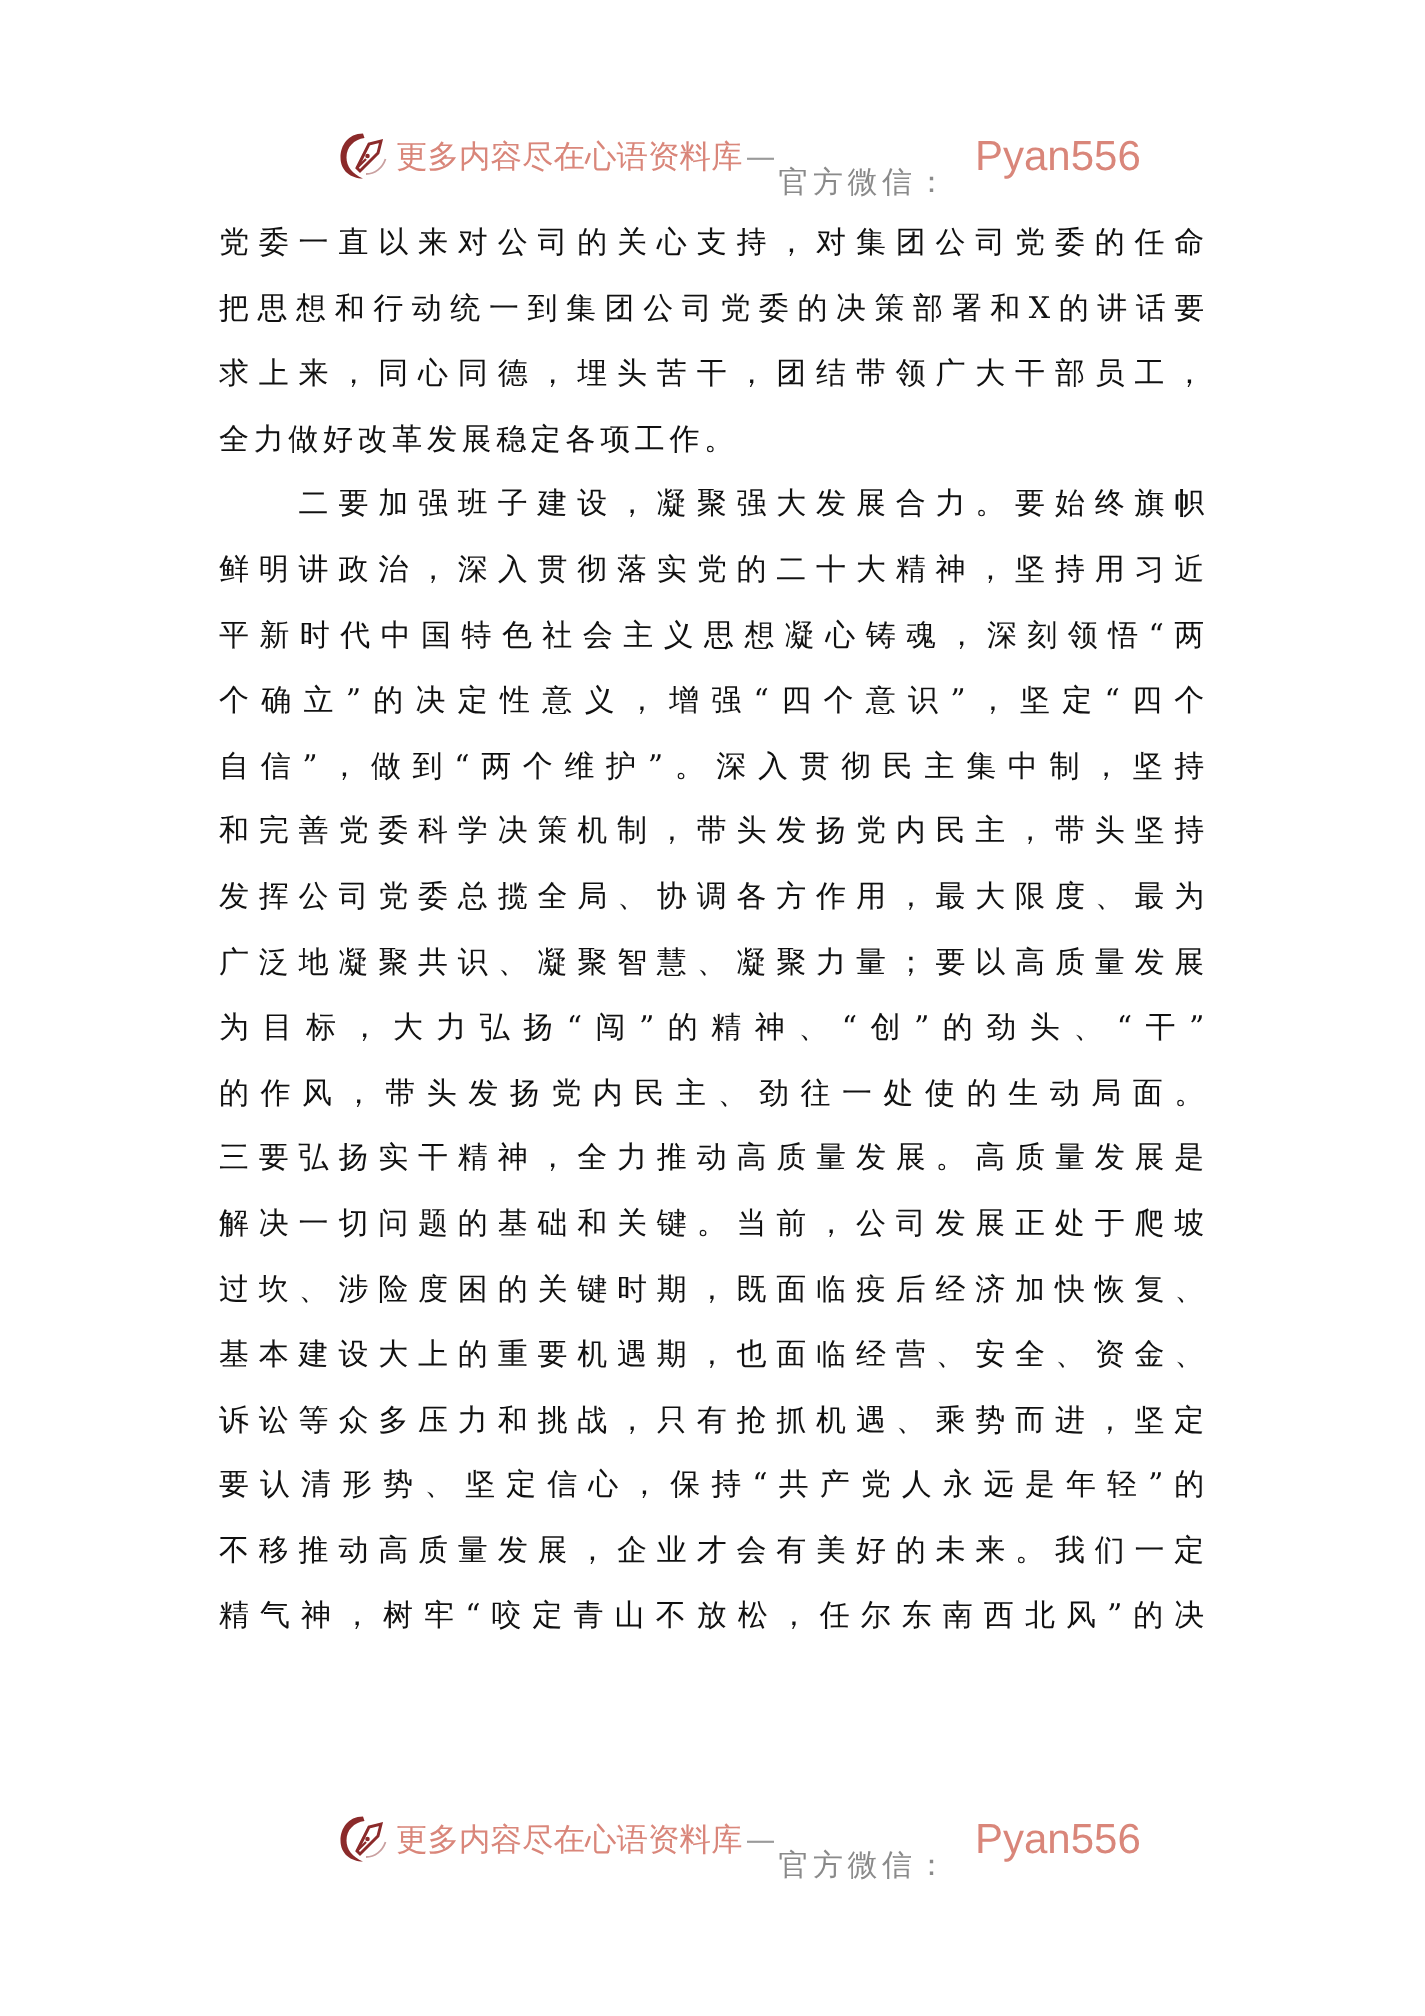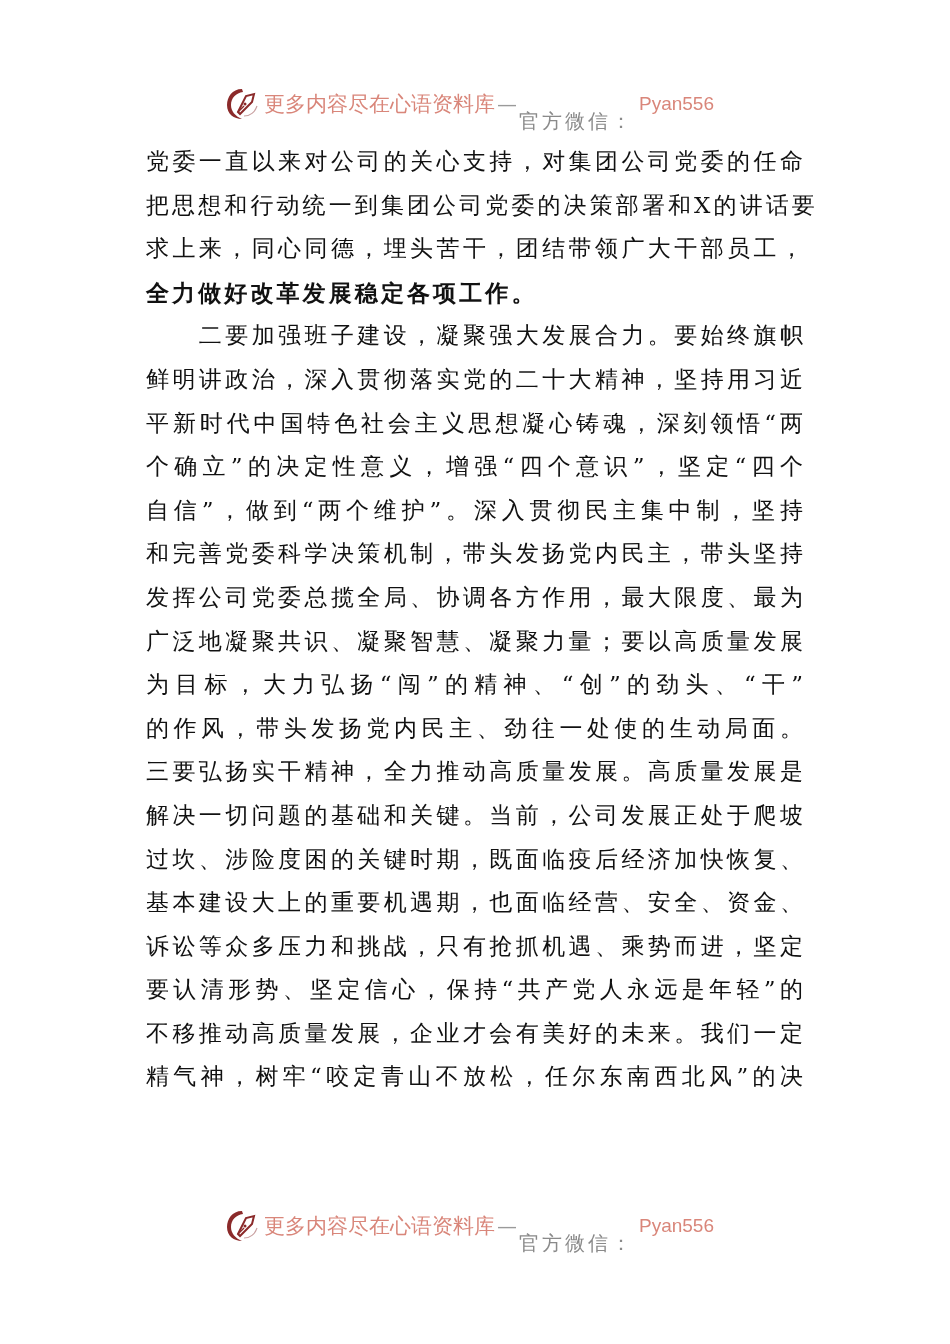--- a/index.html
+++ b/index.html
@@ -45,42 +45,41 @@
     }
     .wm-label {
       font-family: Liberation Sans, sans-serif;
       font-size: 20px;
       color: #8a8a8a;
       letter-spacing: 3px;
       margin-top: 34px;
     }
     .wm-id {
       font-family: "Liberation Sans", sans-serif;
-      font-size: 19px;
+      font-size: 28px;
       color: #d9867a;
-      margin-left: 5px;
+      margin-left: 16px;
     }
     .content {
       position: absolute;
       left: 146px;
       top: 140px;
       width: 660px;
     }
     .line {
       height: 43.6px;
       line-height: 43.6px;
-      font-size: 23px;
+      font-size: 20px;
       letter-spacing: 3.1px;
       white-space: nowrap;
       text-align: justify;
       text-align-last: justify;
     }
     .line.last {
       text-align-last: left;
-      font-weight: bold;
     }
   </style>
 </head>
 <body>
 
 <div class="watermark top">
   <span class="wm-logo">
     <svg width="36" height="36" viewBox="0 0 36 36">
       <path d="M18 3 C8 3 3 11 3 19 C3 28 10 33 18 33 C11 30 7 25 7 19 C7 12 12 7 19 6 Z" fill="#8b2a2a"></path>
       <path d="M14 26 L22 10 L30 8 L28 16 L16 28 Z" fill="none" stroke="#8b2a2a" stroke-width="2"></path>

